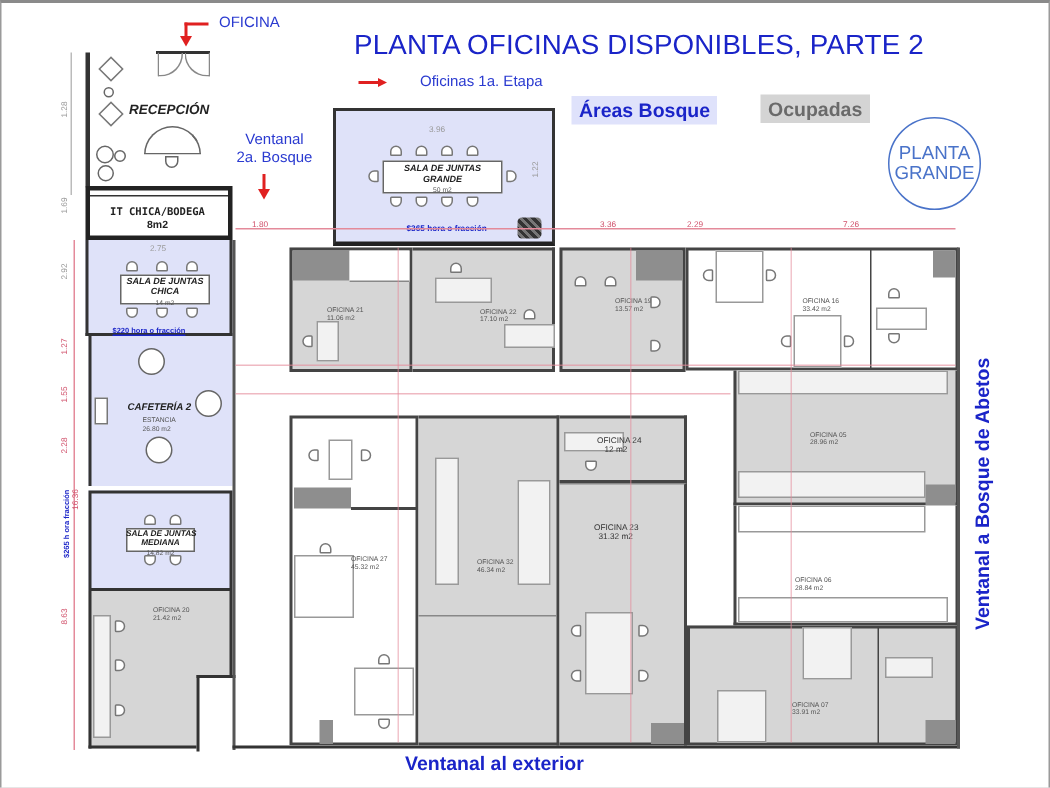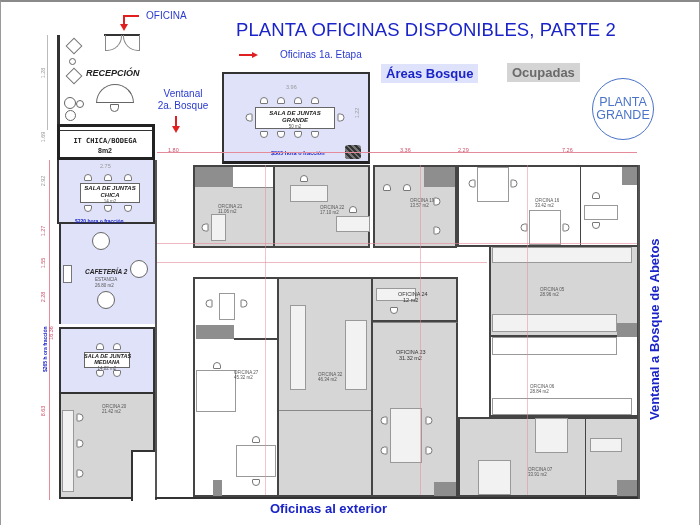--- a/index.html
+++ b/index.html
@@ -57,21 +57,21 @@
 
 <div class="abs legend leg-comun">Áreas Bosque</div>
 <div class="abs legend leg-ocup">Ocupadas</div>
 
 <div class="abs logo">
   <span>PLANTA</span>
   <span>GRANDE</span>
 </div>
 
 <div class="abs side-label">Ventanal a Bosque de Abetos</div>
-<div class="abs bottom-label">Oficinas al exterior</div>
+<div class="abs bottom-label">Ventanal al exterior</div>
 
 <div class="rline" style="left:47px;top:35px;width:1px;height:95px;background:#bbb;"></div>
 <div class="rline" style="left:49px;top:160px;width:1px;height:340px;"></div>
 <div class="dimg" style="left:38px;top:70px;transform:rotate(-90deg);">1.28</div>
 <div class="dimg" style="left:38px;top:134px;transform:rotate(-90deg);">1.69</div>
 <div class="dimg" style="left:38px;top:178px;transform:rotate(-90deg);">2.92</div>
 <div class="dim" style="left:38px;top:228px;transform:rotate(-90deg);">1.27</div>
 <div class="dim" style="left:38px;top:260px;transform:rotate(-90deg);">1.55</div>
 <div class="dim" style="left:38px;top:294px;transform:rotate(-90deg);">2.28</div>
 <div class="dim" style="left:44px;top:330px;transform:rotate(-90deg);">16.36</div>

